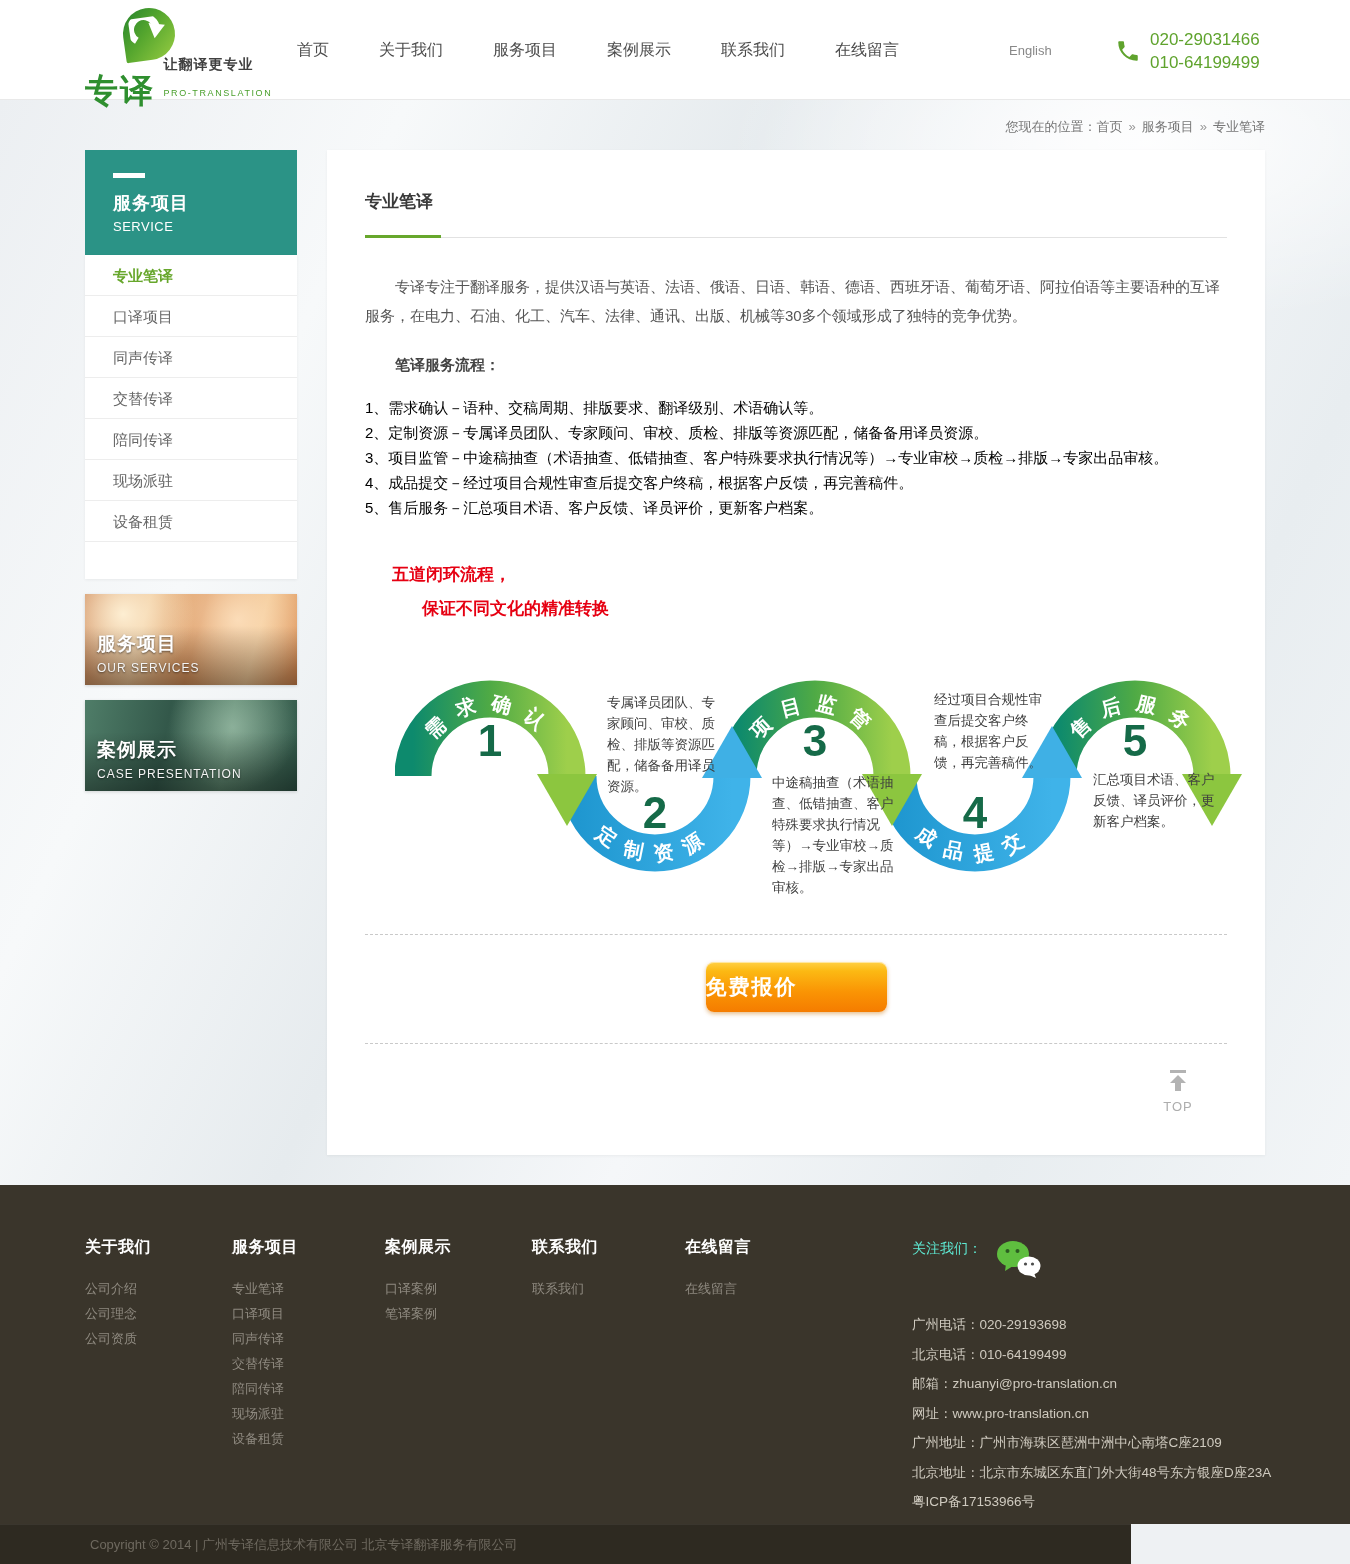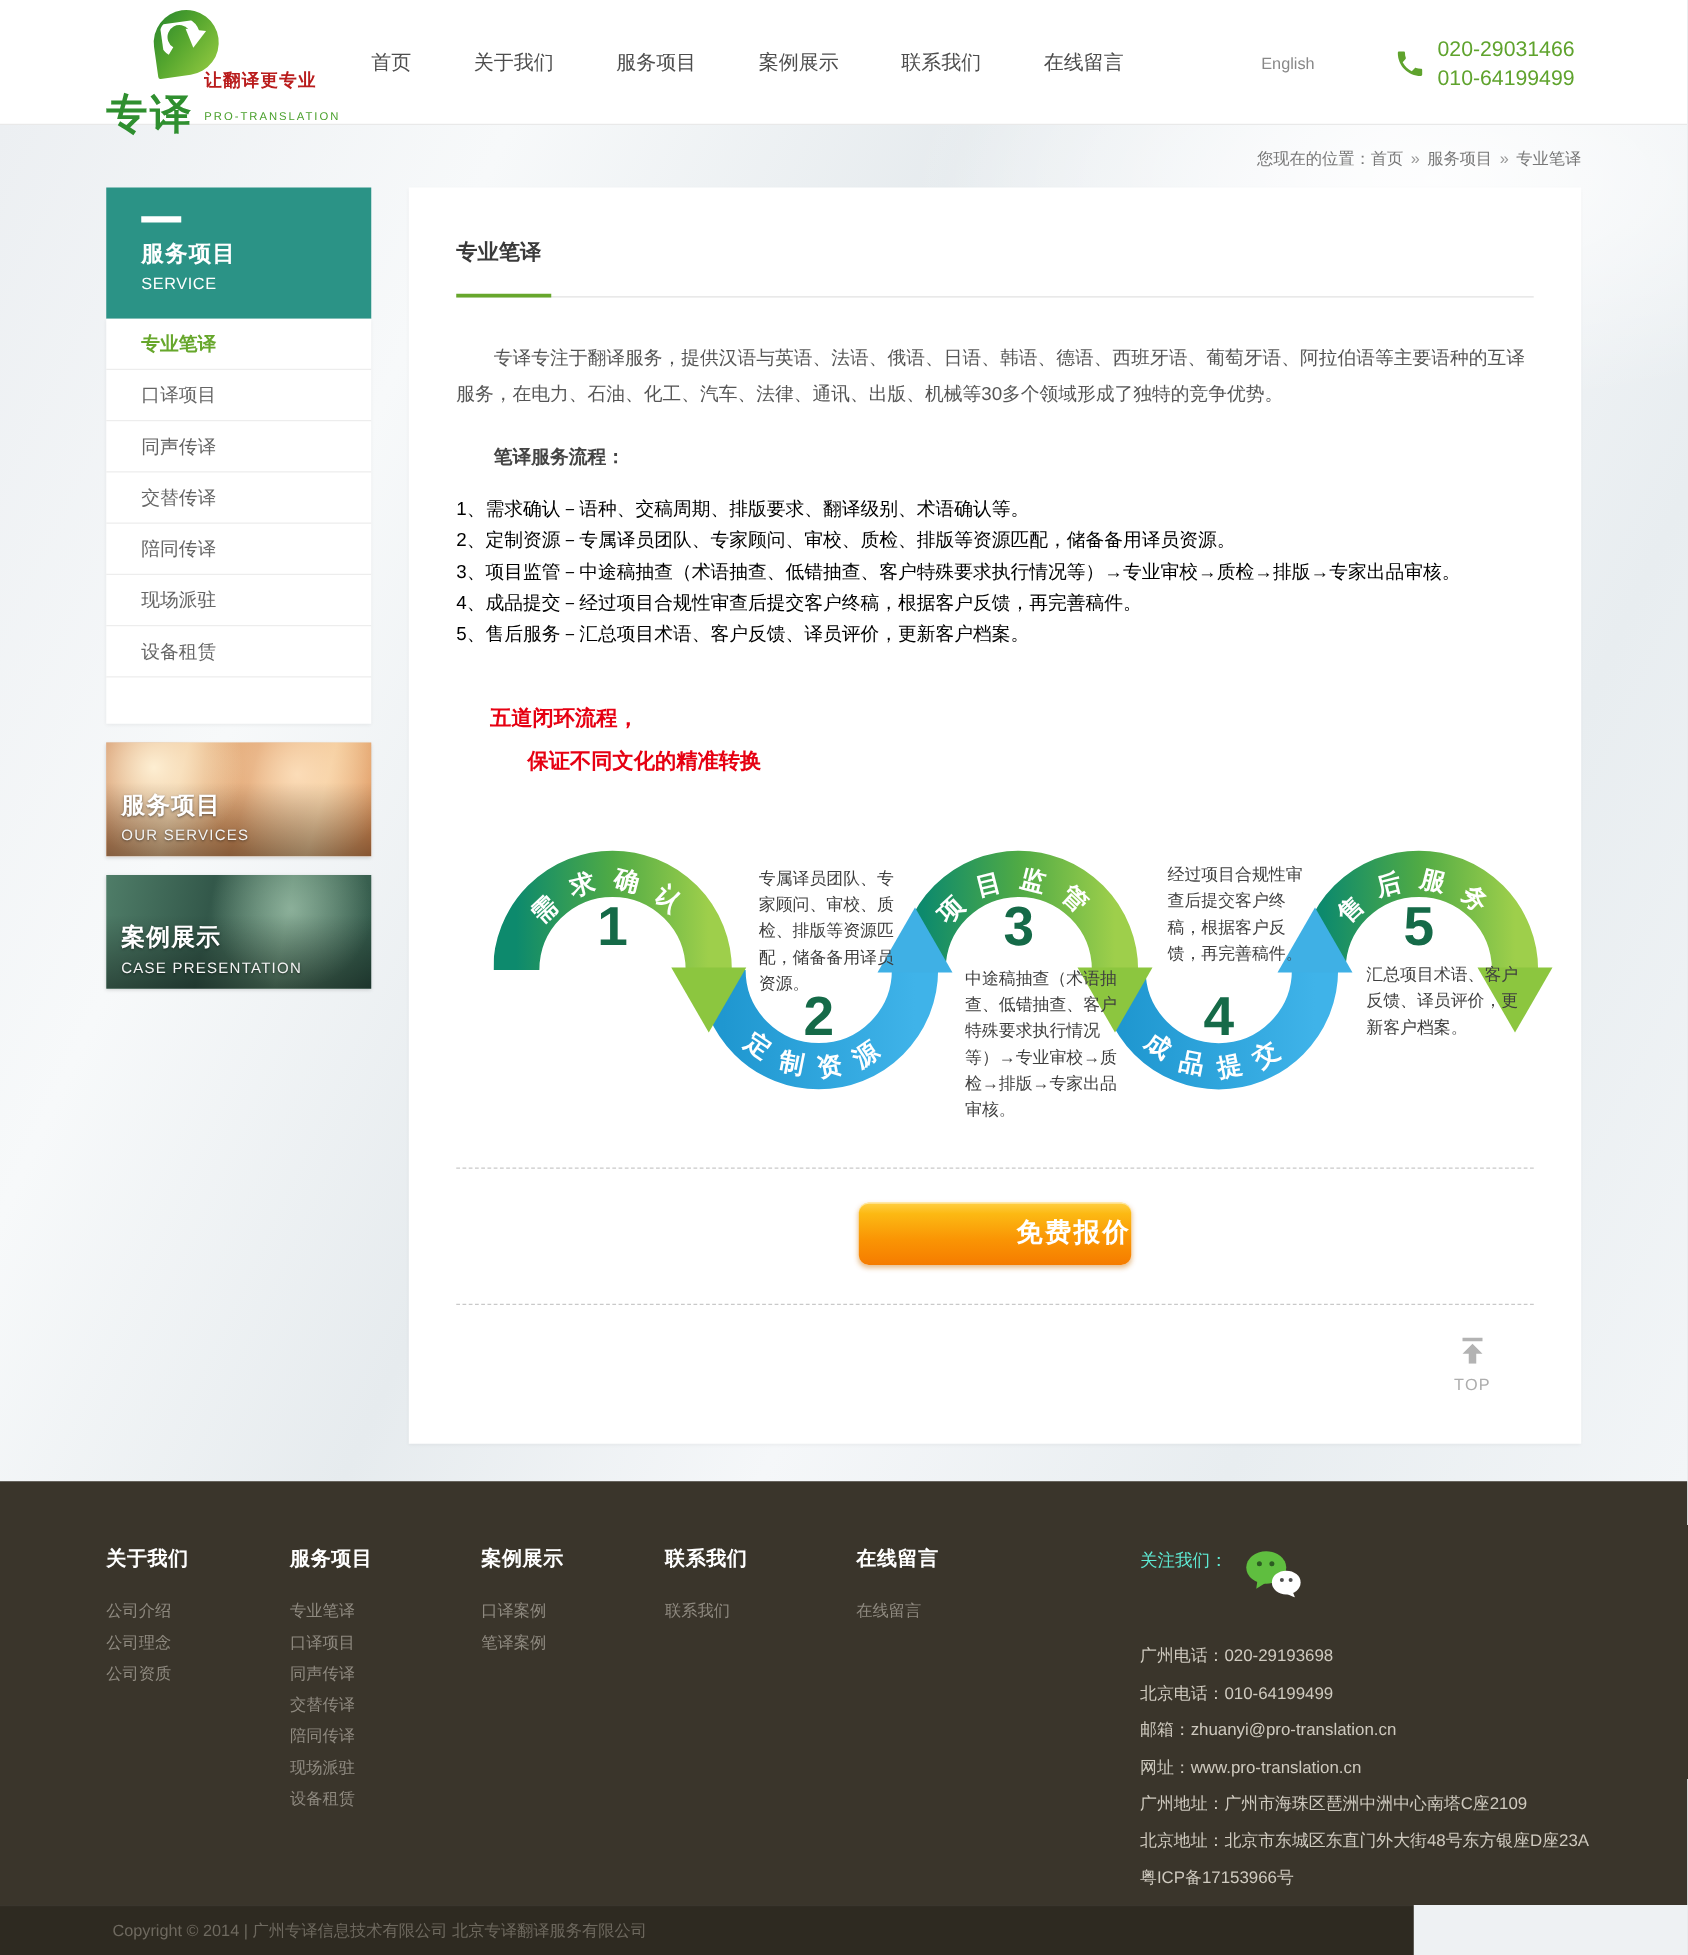--- a/index.html
+++ b/index.html
@@ -14,21 +14,21 @@
   
   .site-header{position:relative;width:1350px;height:100px;background:#fff;border-bottom:1px solid #e9e9e9;z-index:5;}
   .logo{position:absolute;left:85px;top:4px;width:230px;height:94px;display:block;text-decoration:none;cursor:pointer;}
   .logo-mark{position:absolute;left:38px;top:4px;width:52px;height:52px;
      background:linear-gradient(135deg,#2f8b2d 10%,#55a62e 45%,#8dc63f 90%);
      border-radius:58% 58% 58% 4%;transform:rotate(-8deg);}
   .logo-mark svg{position:absolute;left:7px;top:9px;}
   .logo-text{position:absolute;left:0;top:52px;white-space:nowrap;}
   .logo-zh{font-size:33px;font-weight:bold;color:#2f8f2f;letter-spacing:2px;}
   .logo-sub{display:inline-block;vertical-align:6px;margin-left:4px;}
-  .logo-slogan{display:block;font-size:14px;font-weight:bold;color:#b91c1c;letter-spacing:1px;}
+  .logo-slogan{display:block;font-size:14px;font-weight:bold;color:#404040;letter-spacing:1px;}
   .logo-en{display:block;font-size:9px;color:#4aa02c;letter-spacing:1.6px;margin-top:14px;}
   #main-nav{position:absolute;left:297px;top:0;height:100px;display:flex;align-items:center;gap:50px;}
   #main-nav a{font-size:16px;color:var(--nav-ink);text-decoration:none;cursor:pointer;white-space:nowrap;}
   .lang{position:absolute;left:1009px;top:43px;font-size:13px;color:#888;text-decoration:none;cursor:pointer;}
   .phone-box{position:absolute;left:1115px;top:28px;display:flex;align-items:center;}
   .phone-box svg{margin-right:9px;flex:none;}
   .phone-nums{font-size:17px;color:#5fa32d;line-height:23px;white-space:nowrap;}
 
   
   .content-area{position:relative;width:1350px;height:1085px;
@@ -74,24 +74,24 @@
   .intro{margin-top:34px;font-size:15px;line-height:29px;color:#555;text-indent:2em;}
   .proc-head{margin-top:26px;font-size:15px;font-weight:bold;color:#444;text-indent:2em;}
   #steps{margin-top:20px;}
   #steps div{font-size:15px;line-height:25px;color:#000000;}
   .highlight{margin-top:38px;margin-left:27px;font-size:17px;font-weight:bold;color:var(--red);line-height:34px;}
   .hl2{text-indent:30px;}
   .diagram{position:relative;width:862px;height:240px;margin:40px 0 0 30px;}
   .diagram svg{position:absolute;left:0;top:0;}
   .stage-desc{position:absolute;font-size:13.5px;line-height:21px;color:#3f3f3f;}
   .dashed{border-top:1px dashed #c9c9c9;margin-top:28px;}
-  .quote-btn{display:block;width:218px;height:50px;margin:27px auto 0 auto;border-radius:8px;
+  .quote-btn{display:block;width:181px;height:50px;margin:27px auto 0 auto;border-radius:8px;
      background:linear-gradient(#ffd046 0%,var(--orange1) 18%,#fa9404 60%,var(--orange2) 100%);
      box-shadow:0 2px 4px rgba(200,110,0,.45), inset 0 1px 0 rgba(255,255,255,.5);
-     color:#fff;font-size:21px;font-weight:bold;text-align:right;line-height:50px;
+     color:#fff;font-size:21px;font-weight:bold;text-align:left;line-height:50px;
      letter-spacing:2px;text-decoration:none;cursor:pointer;}
   .quote-btn + .dashed{margin-top:31px;}
   .top-link{float:right;margin-top:26px;margin-right:22px;width:54px;text-align:center;cursor:pointer;}
   .top-link div{font-size:13px;color:#adadad;letter-spacing:1px;margin-top:4px;}
 
   
   .site-footer{position:relative;width:1350px;height:339px;background:var(--footer-bg);}
   .f-col{position:absolute;top:52px;}
   .f-col h4{font-size:16px;color:#fff;font-weight:bold;margin-bottom:24px;letter-spacing:.5px;}
   .f-col a{display:block;font-size:13px;color:#8f8a80;text-decoration:none;margin-bottom:12px;

